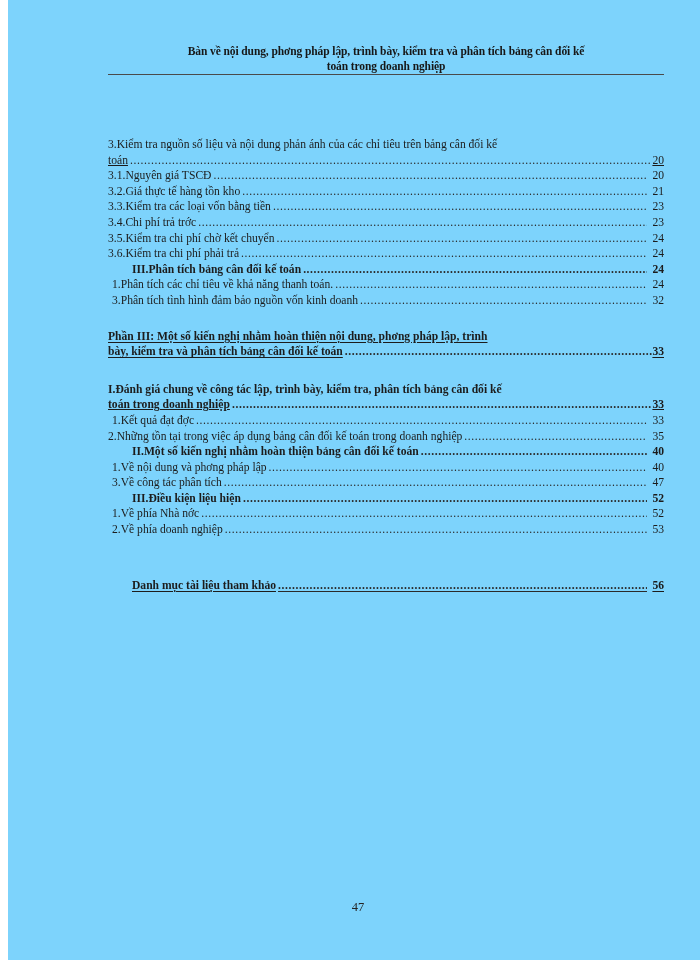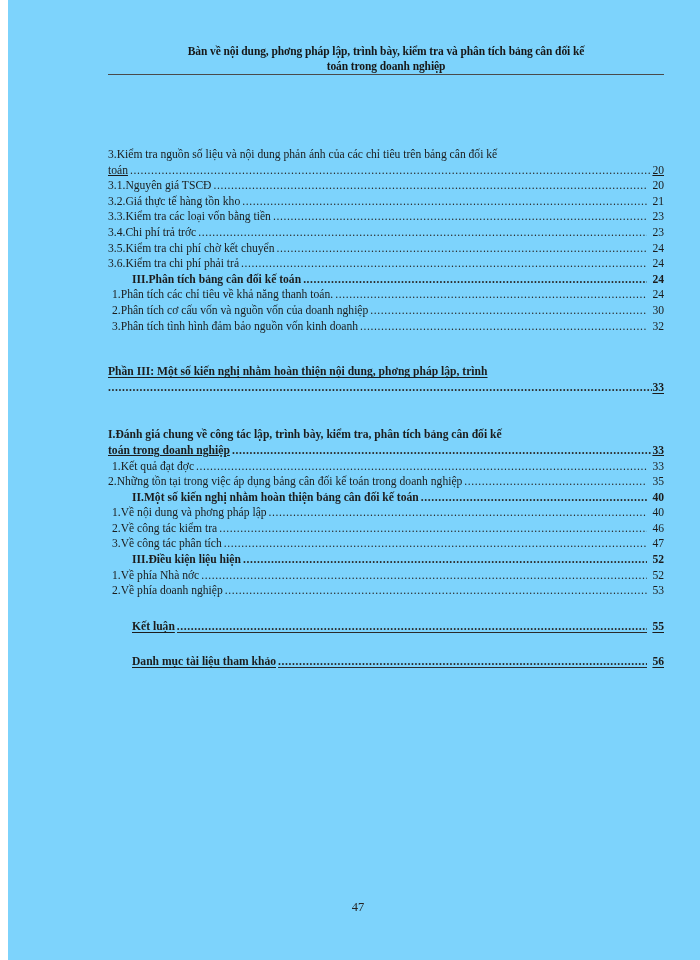--- a/index.html
+++ b/index.html
@@ -102,21 +102,20 @@
 
   
   .lvl-0 { padding-left: 0px; }
   .lvl-1 { padding-left: 4px; }
 
   
   .entry-wrap {
     font-size: 11.6px;
     line-height: 15.6px;
     color: #1c1c1c;
-    margin-top: 10px;
   }
   .entry-wrap .first-line {
     display: block;
     white-space: nowrap;
   }
   .entry-wrap .second-line {
     display: flex;
     align-items: flex-end;
     white-space: nowrap;
     text-decoration: underline;
@@ -230,39 +229,35 @@
         <span class="leader"></span>
         <span class="pageno">24</span>
       </div>
 
       <div class="entry lvl-1">
         <span class="label">1.Phân tích các chỉ tiêu về khả năng thanh toán.</span>
         <span class="leader"></span>
         <span class="pageno">24</span>
       </div>
 
-      <div class="entry lvl-1">
-        <span class="label">2.Phân tích  cơ cấu vốn và  nguồn vốn của doanh nghiệp</span>
-        <span class="leader"></span>
-        <span class="pageno">30</span>
-      </div>
 
       <div class="entry lvl-1">
         <span class="label">3.Phân tích  tình hình đảm bảo nguồn vốn kinh doanh</span>
         <span class="leader"></span>
         <span class="pageno">32</span>
       </div>
 
     </div>
 
     <div class="gap-md"></div>
 
     <div class="entry-wrap bold underline lvl-0">
       <span class="first-line label">Phần III: Một số kiến nghị nhằm hoàn thiện nội dung, phơng    pháp lập, trình</span>
       <span class="second-line">
+        <span class="label">bày, kiểm tra và phân tích  bảng cân đối kế toán</span>
         <span class="leader"></span>
         <span class="pageno">33</span>
       </span>
     </div>
 
     <div class="gap-lg"></div>
 
     <div class="toc-block">
 
       <div class="entry-wrap bold lvl-0">
@@ -291,25 +286,20 @@
         <span class="leader"></span>
         <span class="pageno">40</span>
       </div>
 
       <div class="entry lvl-1">
         <span class="label">1.Về nội dung và phơng    pháp lập </span>
         <span class="leader"></span>
         <span class="pageno">40</span>
       </div>
 
-      <div class="entry lvl-1">
-        <span class="label">2.Về công tác kiểm tra</span>
-        <span class="leader"></span>
-        <span class="pageno">46</span>
-      </div>
 
       <div class="entry lvl-1">
         <span class="label">3.Về công tác phân tích </span>
         <span class="leader"></span>
         <span class="pageno">47</span>
       </div>
 
       <div class="entry bold lvl-0">
         <span class="label">III.Điều kiện liệu hiện </span>
         <span class="leader"></span>
@@ -325,25 +315,20 @@
       <div class="entry lvl-1">
         <span class="label">2.Về phía doanh nghiệp</span>
         <span class="leader"></span>
         <span class="pageno">53</span>
       </div>
 
     </div>
 
     <div class="gap-md"></div>
 
-    <div class="entry bold underline lvl-0">
-      <span class="label">Kết luận </span>
-      <span class="leader"></span>
-      <span class="pageno">55</span>
-    </div>
 
     <div class="gap-md"></div>
 
     <div class="entry bold underline lvl-0">
       <span class="label">Danh mục tài liệu tham khảo </span>
       <span class="leader"></span>
       <span class="pageno">56</span>
     </div>
 
   </div>

